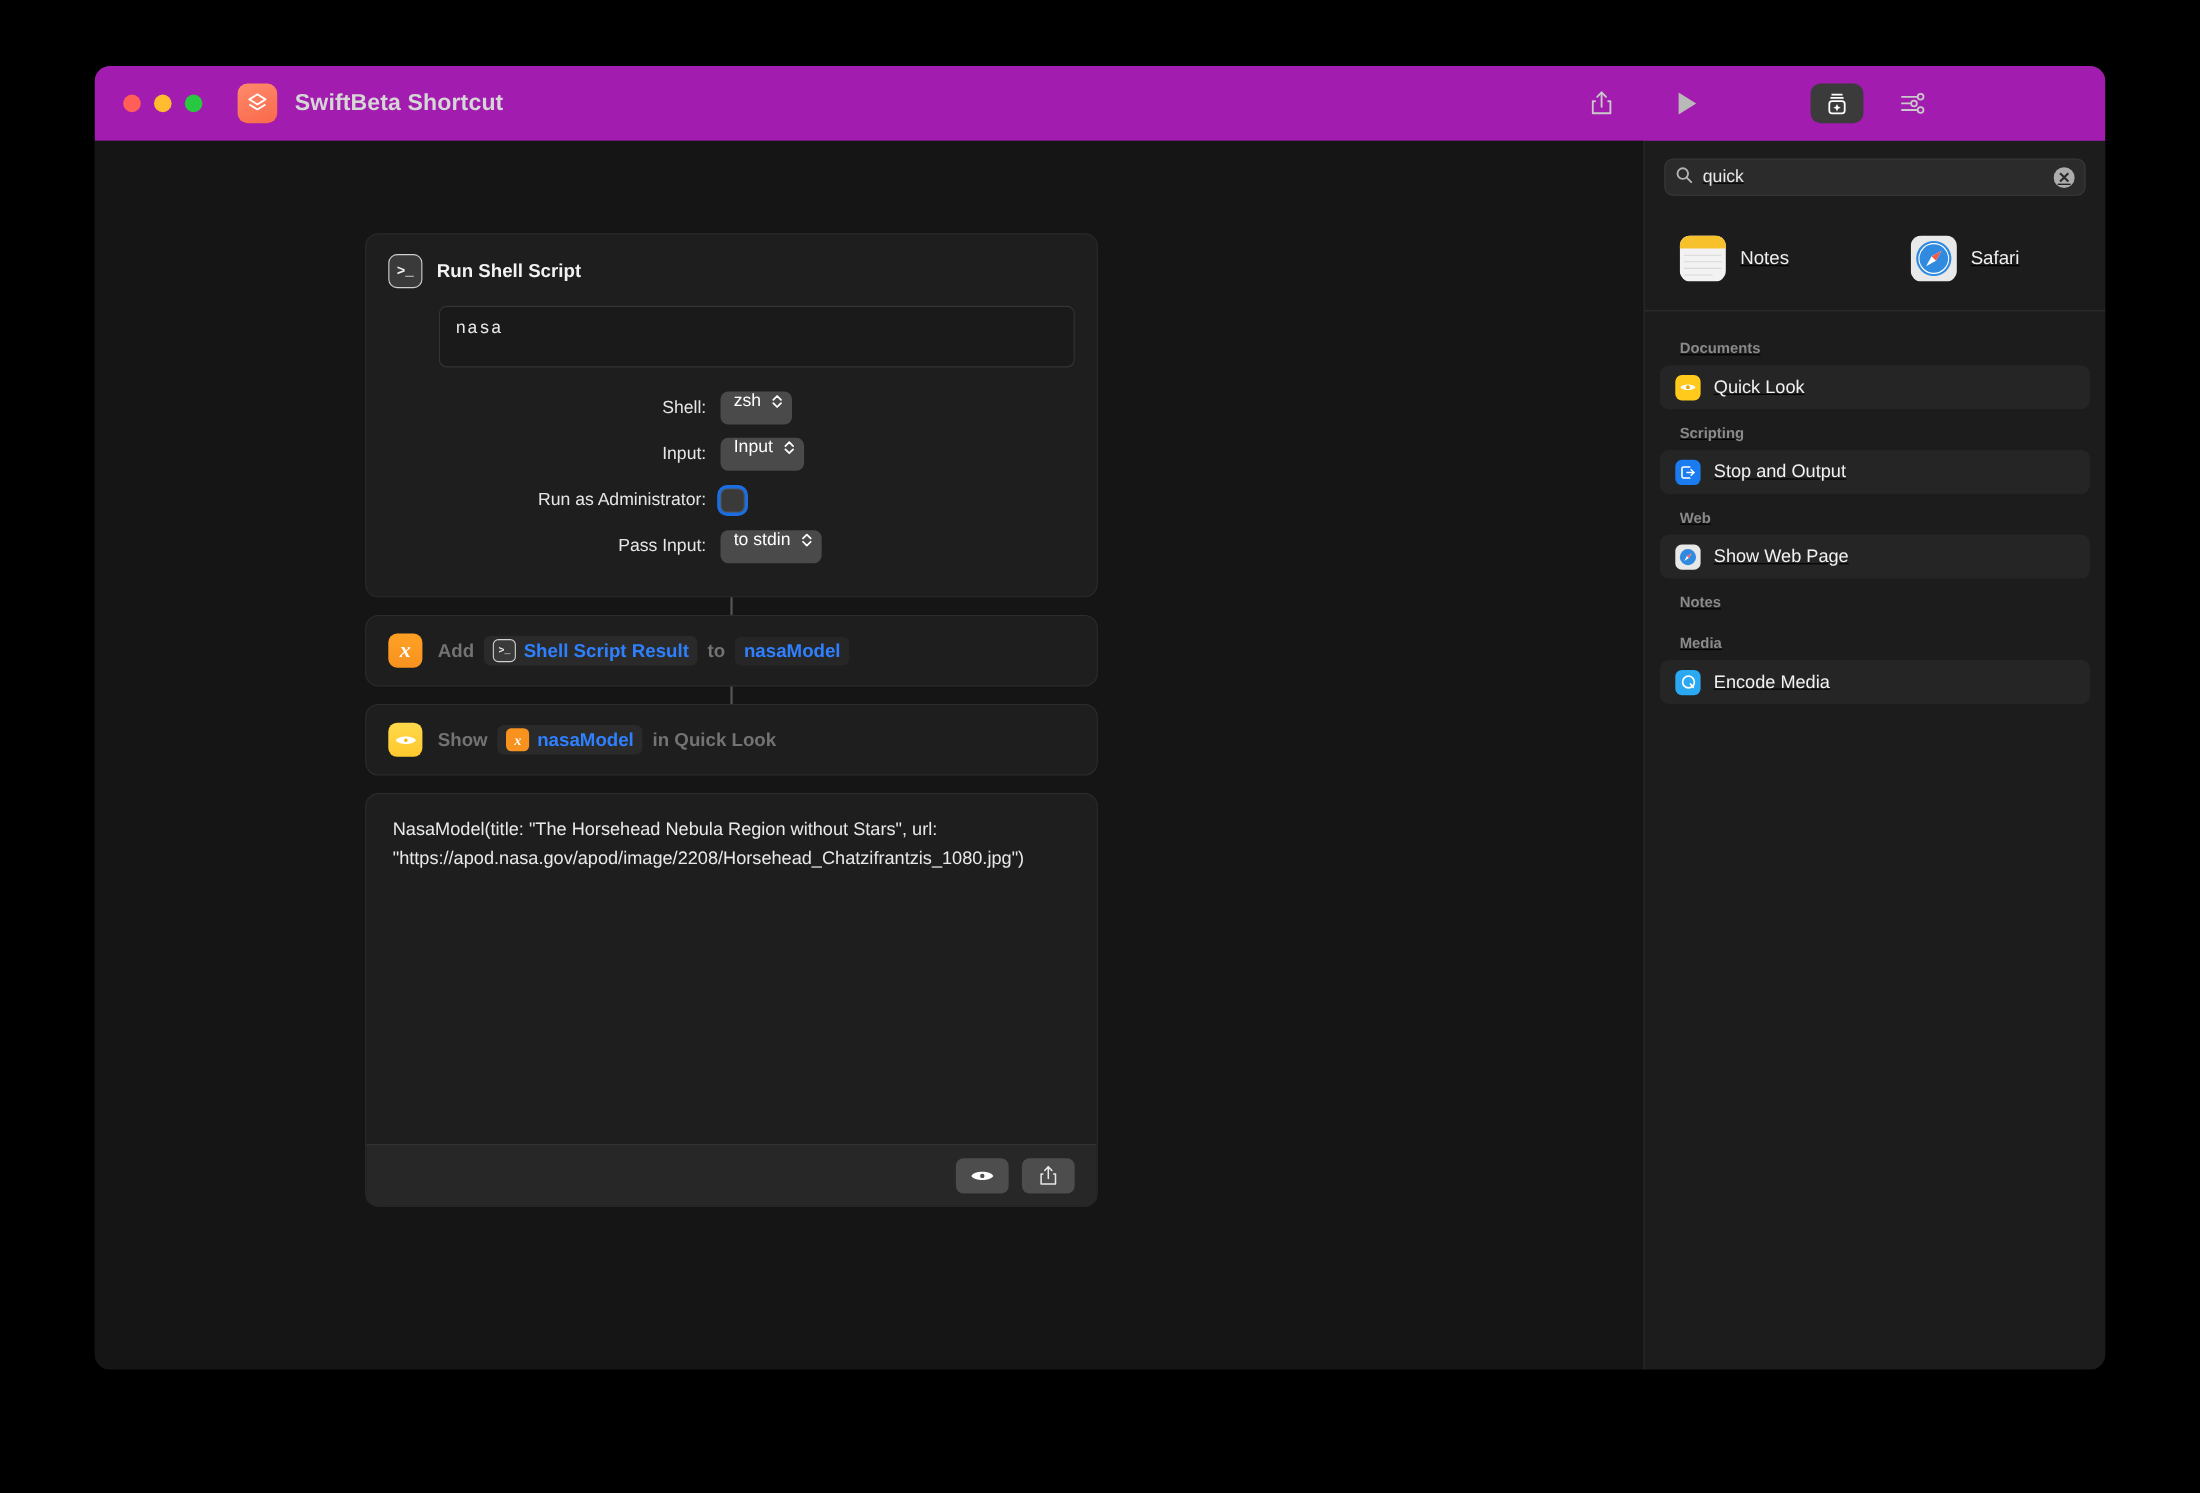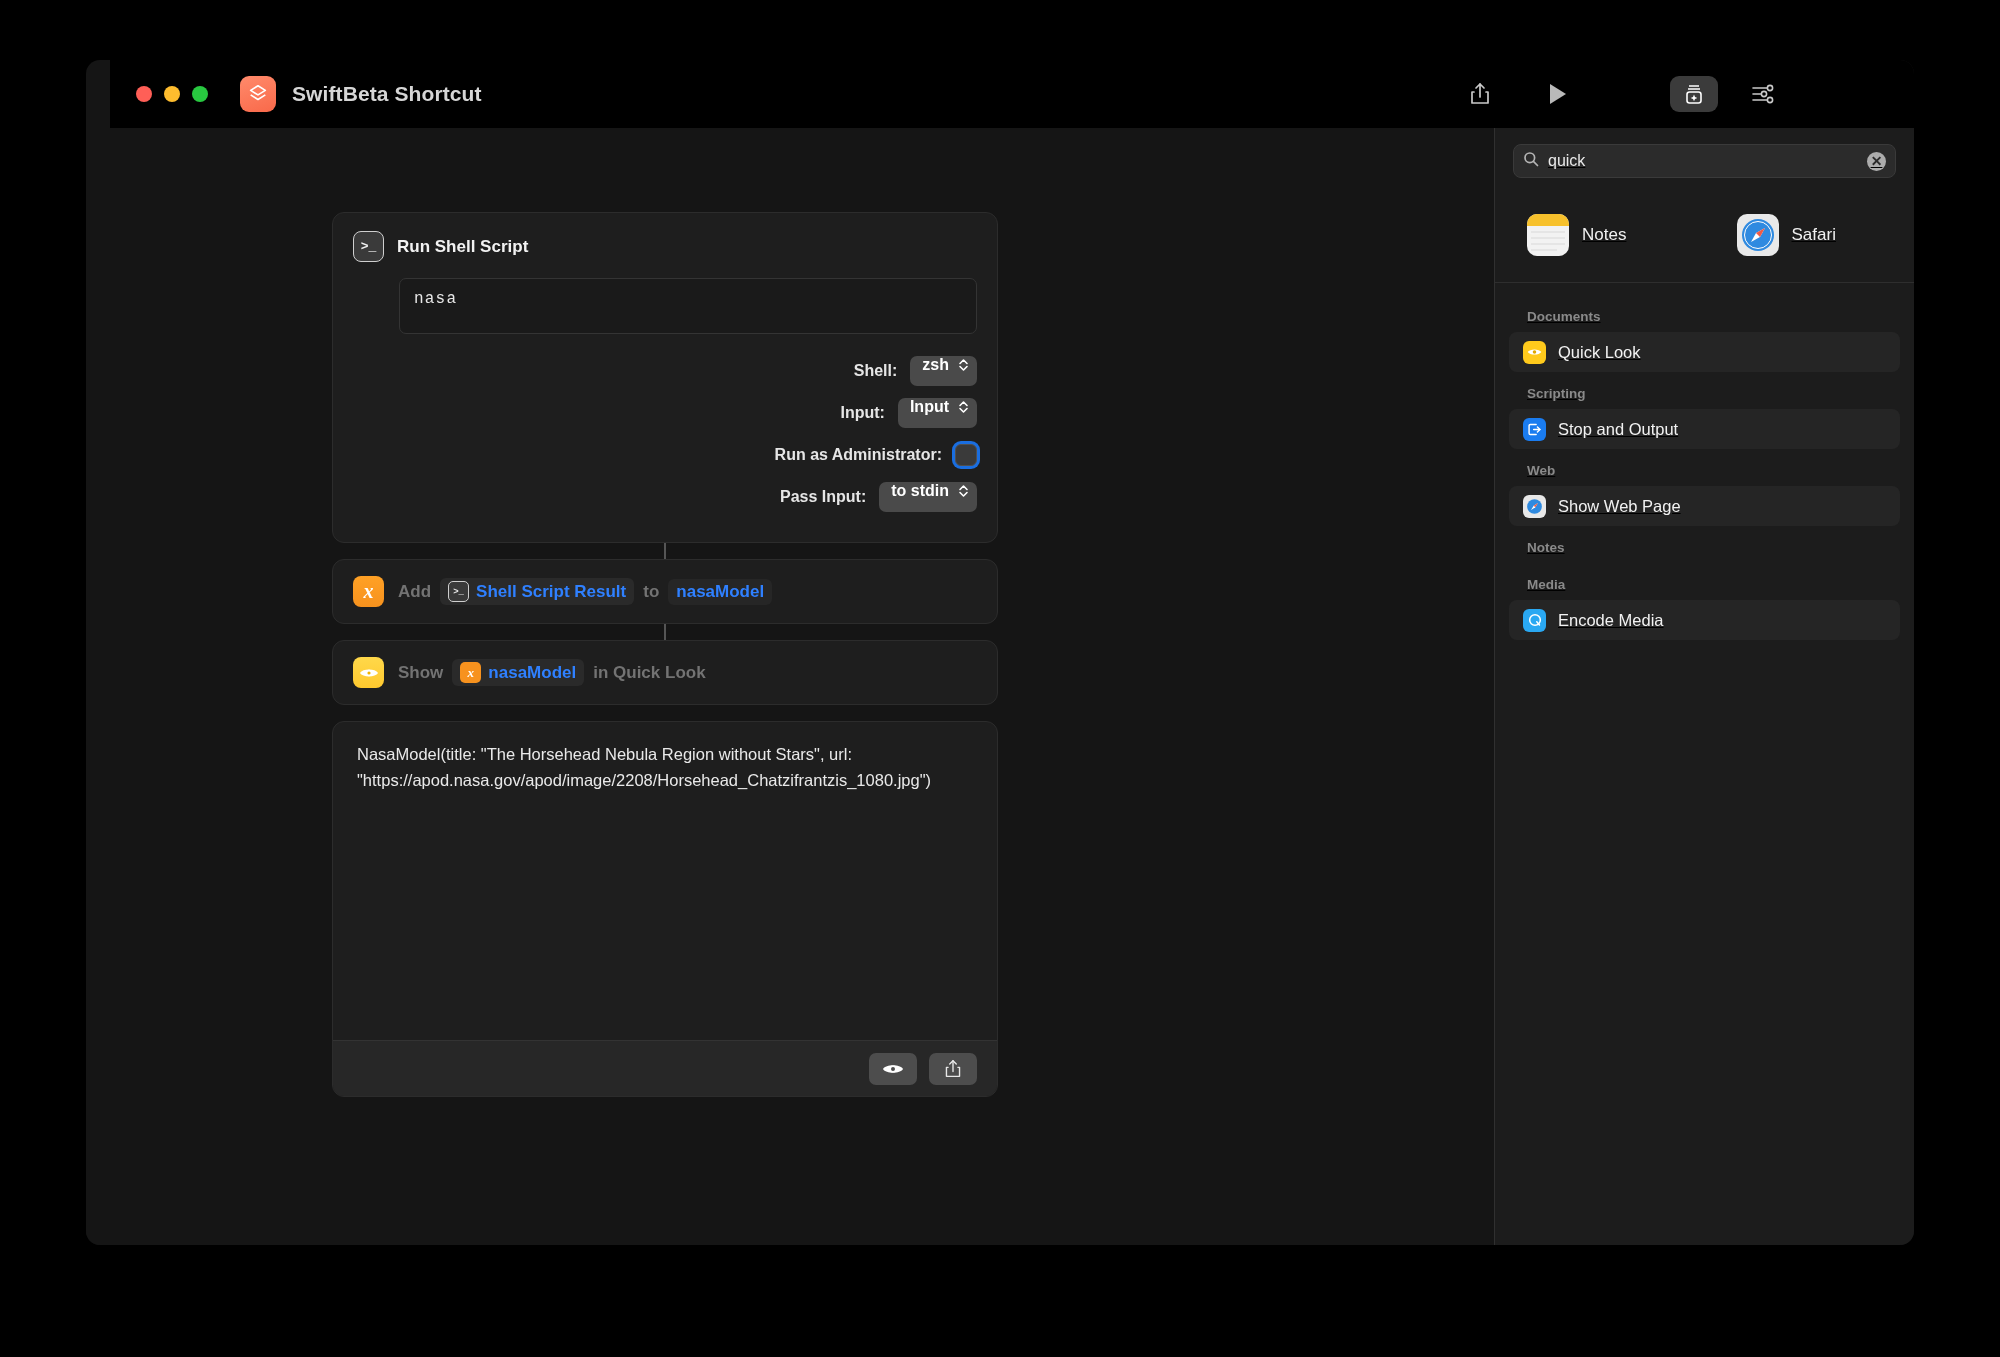--- a/index.html
+++ b/index.html
@@ -23,26 +23,25 @@
     overflow: hidden;
     display: flex;
     flex-direction: column;
     box-shadow: 0 18px 60px rgba(0,0,0,0.85);
   }
 
   
   .titlebar {
     height: 68px;
     min-height: 68px;
-    background: #000000;
+    background: #a21caf;
     display: flex;
     align-items: center;
     padding: 0 24px 0 26px;
     position: relative;
-    margin-left: 24px;
   }
   .traffic { display: flex; gap: 12px; align-items: center; }
   .light { width: 16px; height: 16px; border-radius: 50%; }
   .light.red    { background: #ff5f57; }
   .light.yellow { background: #febc2e; }
   .light.green  { background: #28c840; }
 
   .app-icon {
     width: 36px; height: 36px;
     border-radius: 9px;
@@ -141,24 +140,23 @@
     font-family: "Liberation Mono", monospace;
     font-size: 16px;
     color: #e8e8e8;
     letter-spacing: 1.2px;
   }
 
   .params { margin-top: 16px; }
   .prow {
     display: flex;
     align-items: center;
-    justify-content: flex-end;
+    justify-content: flex-start;
     height: 42px;
     padding-right: 0;
-    font-weight: bold;
   }
   .plabel {
     width: 302px;
     text-align: right;
     font-size: 16px;
     color: #e6e6e6;
     padding-right: 13px;
   }
   .popup {
     background: #4a4a4a;

